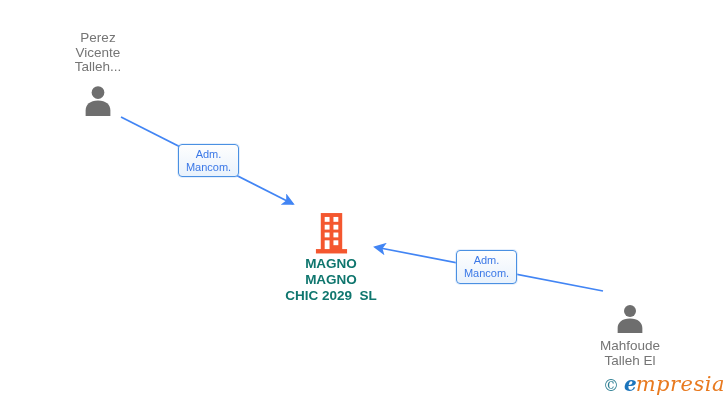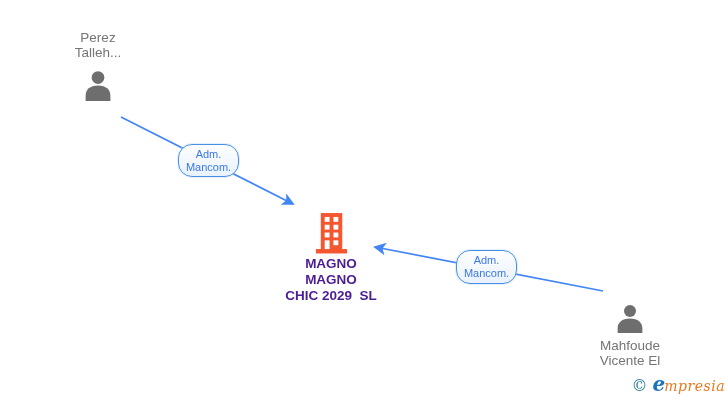--- a/index.html
+++ b/index.html
@@ -23,33 +23,33 @@
   }
   .person-icon { color: #6e6e6e; display: block; margin: 0 auto; }
   .building-icon { color: #f4572f; display: block; margin: 0 auto; }
   .person-name {
     color: #757575;
     font-size: 13.5px;
     line-height: 14.5px;
     text-align: center;
   }
   .company-name {
-    color: #4c1d95;
+    color: #0f766e;
     font-size: 13.5px;
     font-weight: bold;
     line-height: 16px;
     text-align: center;
   }
   .nline { display: block; white-space: pre; }
   .edge-label {
     position: absolute;
     box-sizing: border-box;
     width: 61px;
     border: 1.6px solid #4a90e2;
-    border-radius: 14px;
+    border-radius: 4px;
     background: linear-gradient(#fefefe, #e9f2fc);
     color: #3b78e7;
     font-size: 11px;
     line-height: 13px;
     text-align: center;
     display: flex;
     flex-direction: column;
     justify-content: center;
     box-shadow: 0 0 0 1px rgba(180,210,245,0.35);
   }
@@ -70,21 +70,21 @@
     margin-right: 5px;
   }
   .logo .brand-e {
     color: #1c75bc;
     font-size: 20px;
     font-weight: bold;
     letter-spacing: -1px;
   }
   .logo .brand-rest {
     color: #e8791e;
-    font-size: 14px;
+    font-size: 21px;
     letter-spacing: 0.5px;
   }
 </style>
 </head>
 <body>
 
 <div class="canvas">
 
   <svg class="edges-layer" width="728" height="400" viewBox="0 0 728 400">
     <defs>
@@ -92,20 +92,21 @@
         <path d="M0,0 L10,5 L0,10 L2.5,5 z" fill="#4285f4"></path>
       </marker>
     </defs>
     <line x1="121" y1="117" x2="293" y2="204" stroke="#4285f4" stroke-width="1.7" marker-end="url(#arrowhead)"></line>
     <line x1="603" y1="291" x2="375" y2="247" stroke="#4285f4" stroke-width="1.7" marker-end="url(#arrowhead)"></line>
   </svg>
 
   <div class="node" style="left:38px; top:31px; width:120px;">
     <div class="person-name">
       <span class="nline">Perez</span>
+      <span class="nline">Vicente</span>
       <span class="nline">Talleh...</span>
     </div>
     <svg class="person-icon" width="30" height="31" viewBox="0 0 32 33" style="margin-top:10px;">
       <circle cx="16" cy="8" r="6.8" fill="currentColor"></circle>
       <path d="M16 16.5 c-8.6 0 -13.2 4.6 -13.2 10.6 l0 5.9 26.4 0 0 -5.9 c0 -6 -4.6 -10.6 -13.2 -10.6 z" fill="currentColor"></path>
     </svg>
   </div>
 
   <div class="node" style="left:271px; top:213px; width:120px;">
     <svg class="building-icon" width="37" height="41" viewBox="0 0 38 42">
@@ -129,21 +130,21 @@
     </div>
   </div>
 
   <div class="node" style="left:570px; top:304px; width:120px;">
     <svg class="person-icon" width="30" height="29" viewBox="0 0 32 31">
       <circle cx="16" cy="7.5" r="6.4" fill="currentColor"></circle>
       <path d="M16 15.5 c-8.6 0 -13.2 4.4 -13.2 10.2 l0 5.3 26.4 0 0 -5.3 c0 -5.8 -4.6 -10.2 -13.2 -10.2 z" fill="currentColor"></path>
     </svg>
     <div class="person-name" style="margin-top:6px;">
       <span class="nline">Mahfoude</span>
-      <span class="nline">Vicente El</span>
+      <span class="nline">Talleh El</span>
     </div>
   </div>
 
   <div class="edge-label" style="left:178px; top:144px; height:33px;">
     <span>Adm.</span>
     <span>Mancom.</span>
   </div>
 
   <div class="edge-label" style="left:456px; top:250px; height:34px;">
     <span>Adm.</span>

